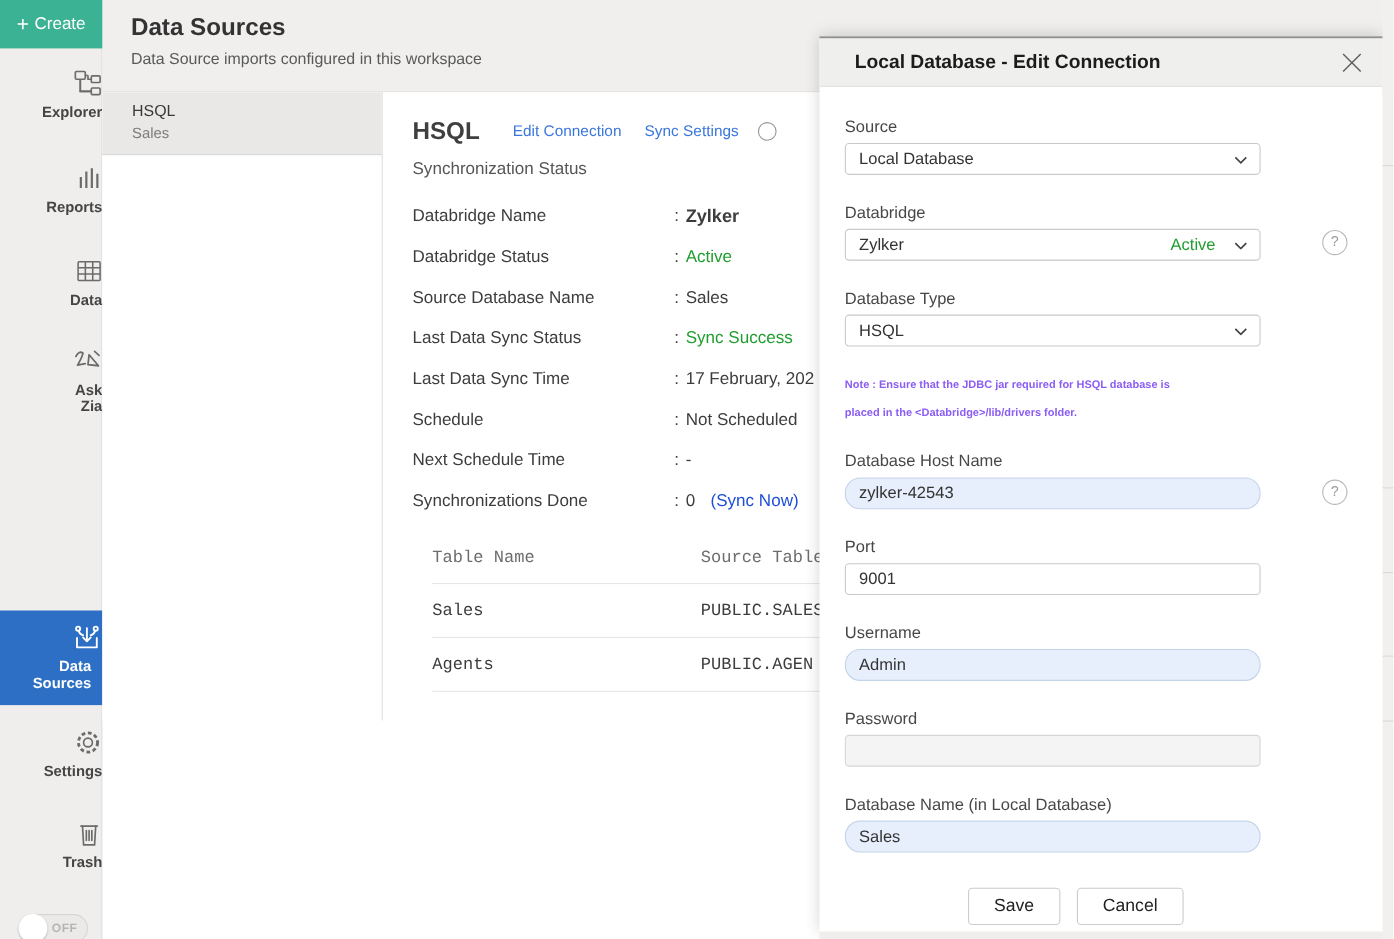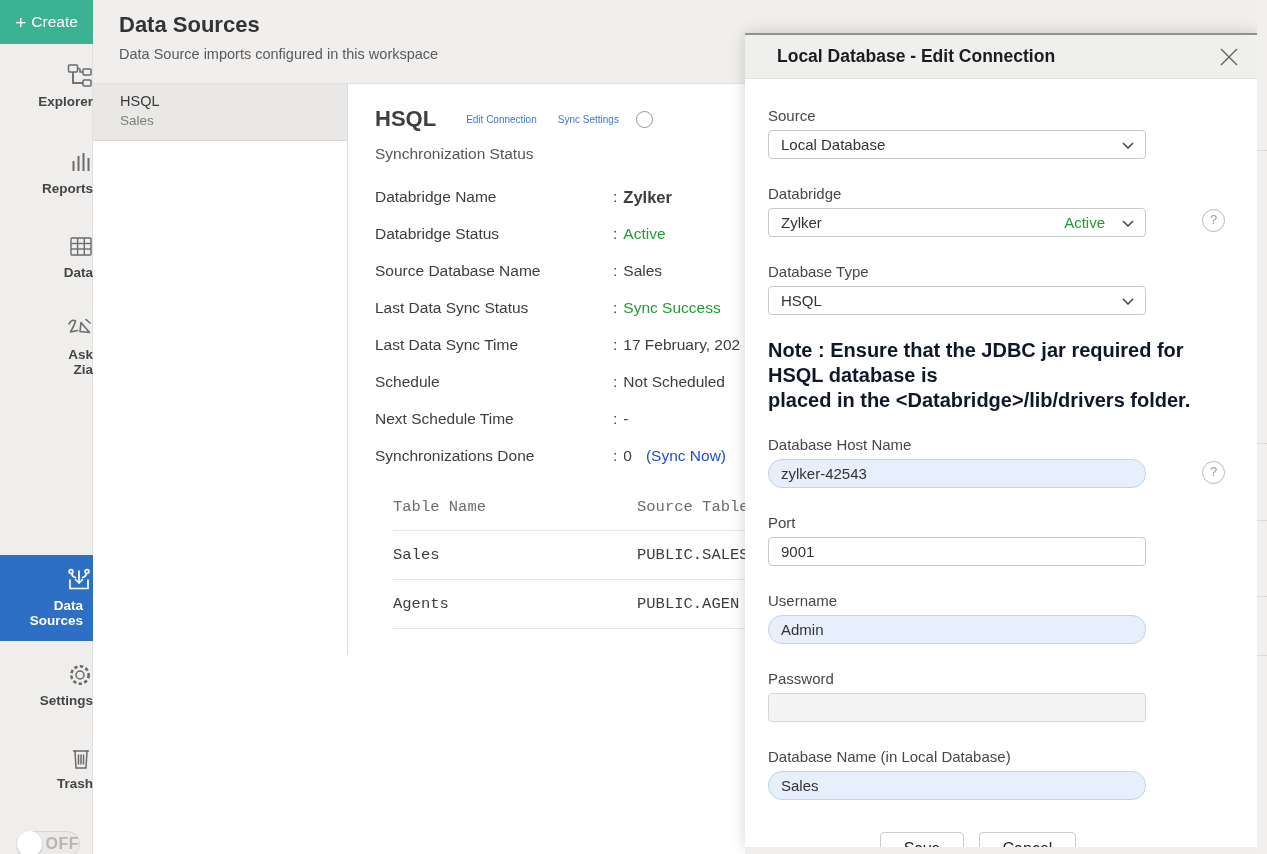--- a/index.html
+++ b/index.html
@@ -38,40 +38,40 @@
   .nav-item.active .nav-label { color:#fff; padding:0 10px; }
   .toggle {
     position:absolute; top:831px; left:18px; width:62px; height:26px;
     background:#eceae8; border:1px solid #d8d6d3; border-radius:14px;
     display:flex; align-items:center; cursor:pointer;
   }
   .knob {
     width:26px; height:26px; border-radius:50%; background:#fff;
     margin-left:-2px; box-shadow:0 1px 2px rgba(0,0,0,0.25);
   }
-  .toggle-label { font-size:16px; font-weight:700; color:#b7b5b2; margin-left:4px; letter-spacing:0.5px; }
+  .toggle-label { font-size:11px; font-weight:700; color:#b7b5b2; margin-left:4px; letter-spacing:0.5px; }
 
   
   .list-panel {
     position:absolute; left:93px; top:84px; width:255px; height:571px;
     background:#fff; border-right:1px solid #dcdbd9;
   }
   .list-item { padding:9px 0 0 27px; height:57px; cursor:pointer; }
   .list-item.selected { background:#e9e8e6; border-bottom:1px solid #dad9d7; }
   .li-name { font-size:14.5px; color:#3a3a3a; }
   .li-sub { font-size:13.5px; color:#7d7d7d; margin-top:4px; }
 
   
   .detail {
     position:absolute; left:348px; top:84px; width:909px; height:770px;
     background:#fff; padding:22px 0 0 27px;
   }
   .detail-head { display:flex; align-items:center; }
   .detail-title { font-size:22px; font-weight:600; color:#3f3f3f; }
-  .detail-link { font-size:10px; color:#3a77dc; margin-left:30px; cursor:pointer; text-decoration:none; }
+  .detail-link { font-size:14px; color:#3a77dc; margin-left:30px; cursor:pointer; text-decoration:none; }
   .detail-link + .detail-link { margin-left:21px; }
   .partial-circle {
     width:17px; height:17px; border:1.5px solid #979797; border-radius:50%;
     margin-left:17px; flex:0 0 auto;
   }
   .section-title { margin-top:13px; font-size:15.5px; color:#565656; }
   .kv-rows { margin-top:25px; }
   .kv-row { display:flex; margin-bottom:19px; font-size:15.5px; color:#3d3d3d; line-height:18px; }
   .kv-label { width:238px; flex:0 0 auto; }
   .kv-colon { margin-right:6px; }
@@ -109,21 +109,21 @@
   .finput { padding-right:12px; cursor:text; }
   .finput.filled { background:#e7effc; border-color:#c4d3e9;border-radius:14px; }
   .finput.disabled { background:#f4f4f4; border-color:#d6d6d6; }
   .chev { position:absolute; right:11px; top:11px; line-height:0; }
   .status-green { position:absolute; right:40px; top:0; color:#1f9d2f; }
   .help {
     position:absolute; left:434px; top:24px; width:23px; height:23px;
     border:1.5px solid #b8b8b8; border-radius:50%; color:#9a9a9a;
     font-size:13px; text-align:center; line-height:20px; cursor:pointer;
   }
-  .note { width:430px; margin:-3px 0 23px; font-size:20px; font-weight:600; color:#0f172a; line-height:25px; }
+  .note { width:430px; margin:-3px 0 23px; font-size:10px; font-weight:600; color:#8b5cf6; line-height:25px; }
   .btn-row { width:420px; text-align:center; margin-top:32px; }
   .btn {
     height:34px; padding:0 23px; margin:0 5px; background:#fff;
     border:1px solid #ccc; border-radius:4px; font-size:16px; color:#222;
     font-family:"Liberation Sans","DejaVu Sans",sans-serif; cursor:pointer;
   }
 
   
   .right-strip { position:absolute; left:1257px; top:0; width:10px; height:854px; background:#f1f0ee; z-index:25; }
   .right-strip .faint { position:absolute; left:0; width:10px; height:1px; background:#dad9d7; }

